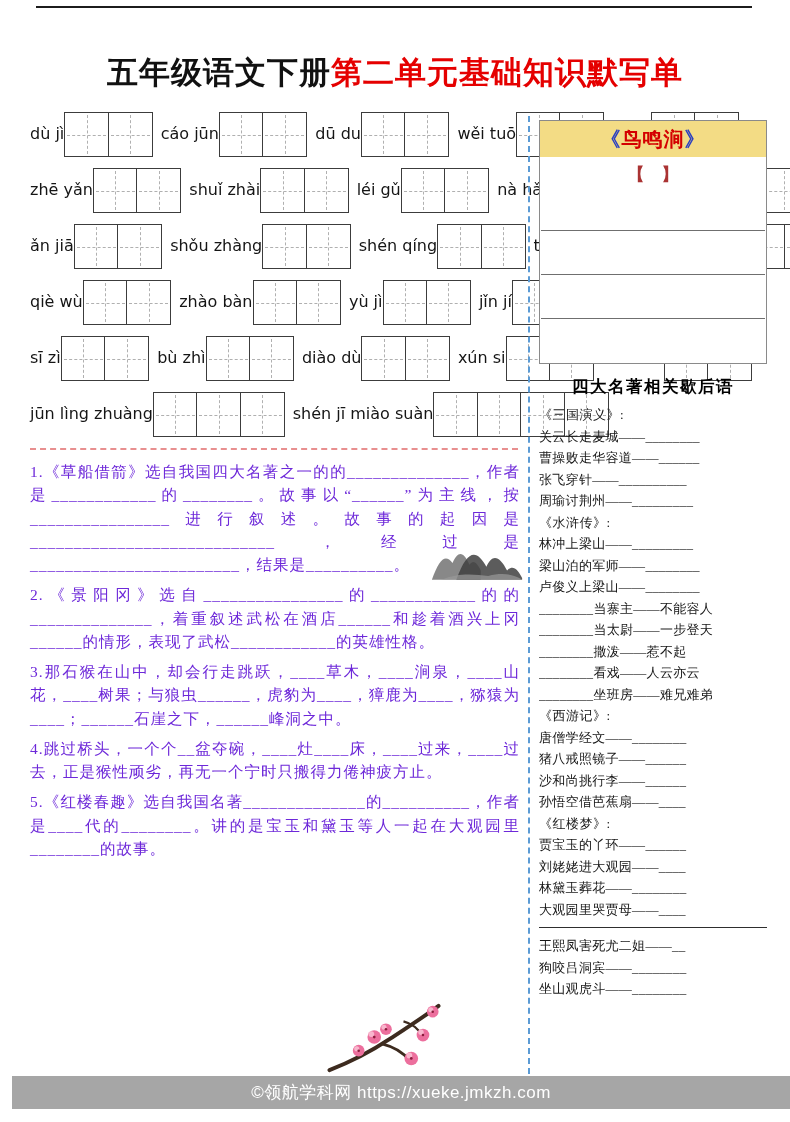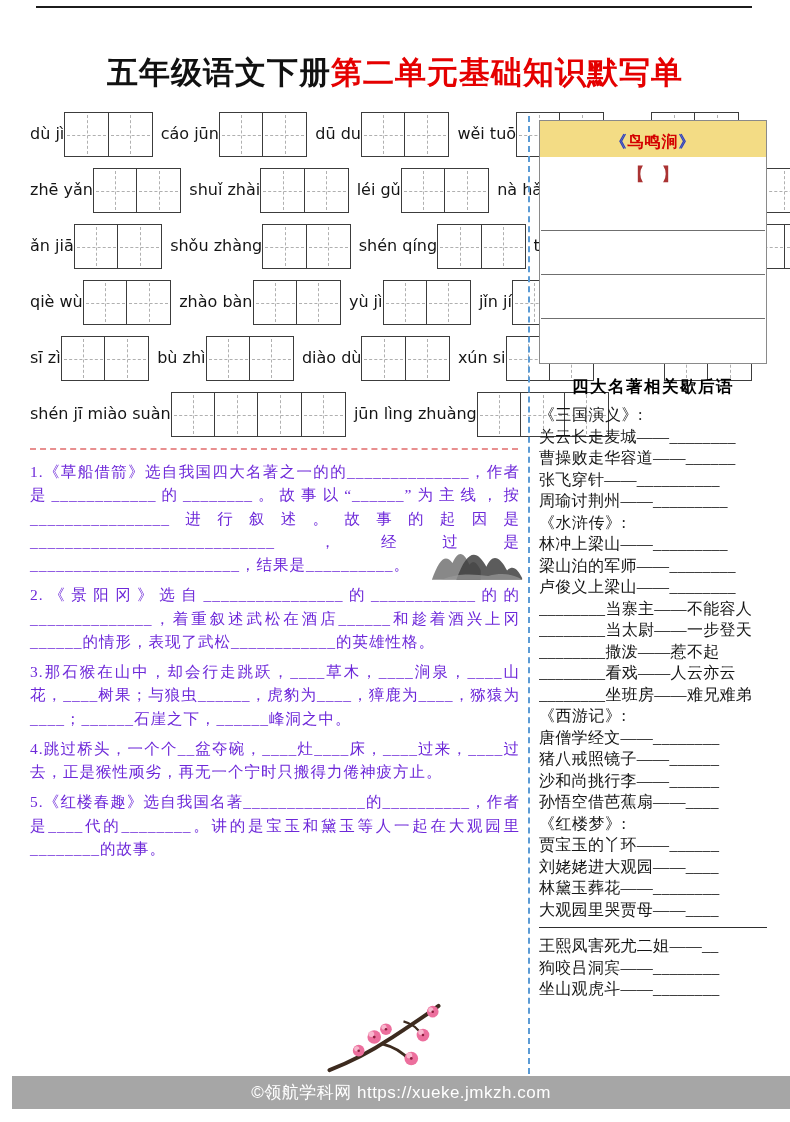--- a/index.html
+++ b/index.html
@@ -58,37 +58,37 @@
   .v-divider {
     position:absolute; left:498px; top:4px; height:958px;
     border-left:2px dashed var(--column_divider, #5b9bd5);
   }
 
   
   .right-col { position:absolute; left:509px; top:8px; width:228px; }
   .poem-box { border:1px solid #8a8a8a; background:#fff; }
   .poem-banner {
     background:var(--banner_bg, #f3dc85);
-    text-align:center; font-size:16px; font-weight:bold;
-    padding:11px 0 4px 0; letter-spacing:1px;
+    text-align:center; font-size:20px; font-weight:bold;
+    padding:5px 0 4px 0; letter-spacing:1px;
   }
   .poem-banner .bracket { color:var(--banner_bracket, #2b3fc0); }
   .poem-banner .poem-name { color:var(--banner_text, #d40000); }
   .poem-author {
     text-align:center; font-size:17px; font-weight:bold;
     padding:6px 0 0 0; height:30px; color:#a33;
   }
   .poem-line { height:44px; border-bottom:1.2px solid #6f6f6f; margin:0 1px; }
   .poem-line:last-child { border-bottom:none; }
   .xhy-header {
     font-weight:bold; font-size:16.5px; letter-spacing:1.5px;
     text-align:center; margin:12px 0 6px 0; color:#000;
   }
   .xhy-item {
-    font-size:16px; line-height:21.5px; color:#161616;
+    font-size:13px; line-height:21.5px; color:#161616;
     white-space:nowrap; overflow:hidden; letter-spacing:0.3px;
   }
   .xhy-book { letter-spacing:0.5px; }
   .xhy-divider { border-top:1.5px solid #2e2e2e; margin:7px 0; width:100%; }
 
   
   .ink-mountain { position:absolute; left:430px; top:540px; }
   .blossom { position:absolute; left:325px; top:1000px; }
 
   
@@ -292,31 +292,31 @@
             <div class="py-group">
               <div class="py-label">chǐ xiào</div>
               <div class="boxes">
                 <div class="tbox"></div>
                 <div class="tbox"></div>
               </div>
             </div>
           </div>
           <div class="py-row">
             <div class="py-group">
+              <div class="py-label">jūn lìng zhuàng</div>
+              <div class="boxes">
+                <div class="tbox"></div>
+                <div class="tbox"></div>
+                <div class="tbox"></div>
+              </div>
+            </div>
+            <div class="py-group">
               <div class="py-label">shén jī miào suàn</div>
               <div class="boxes">
                 <div class="tbox"></div>
-                <div class="tbox"></div>
-                <div class="tbox"></div>
-                <div class="tbox"></div>
-              </div>
-            </div>
-            <div class="py-group">
-              <div class="py-label">jūn lìng zhuàng</div>
-              <div class="boxes">
                 <div class="tbox"></div>
                 <div class="tbox"></div>
                 <div class="tbox"></div>
               </div>
             </div>
           </div>
         </div>
       <div class="dashed-divider"></div>
       <div id="questions">
           <p class="question">1.《草船借箭》选自我国四大名著之一的的______________，作者是____________的________。故事以“______”为主线，按________________进行叙述。故事的起因是____________________________，经过是________________________，结果是__________。</p>

